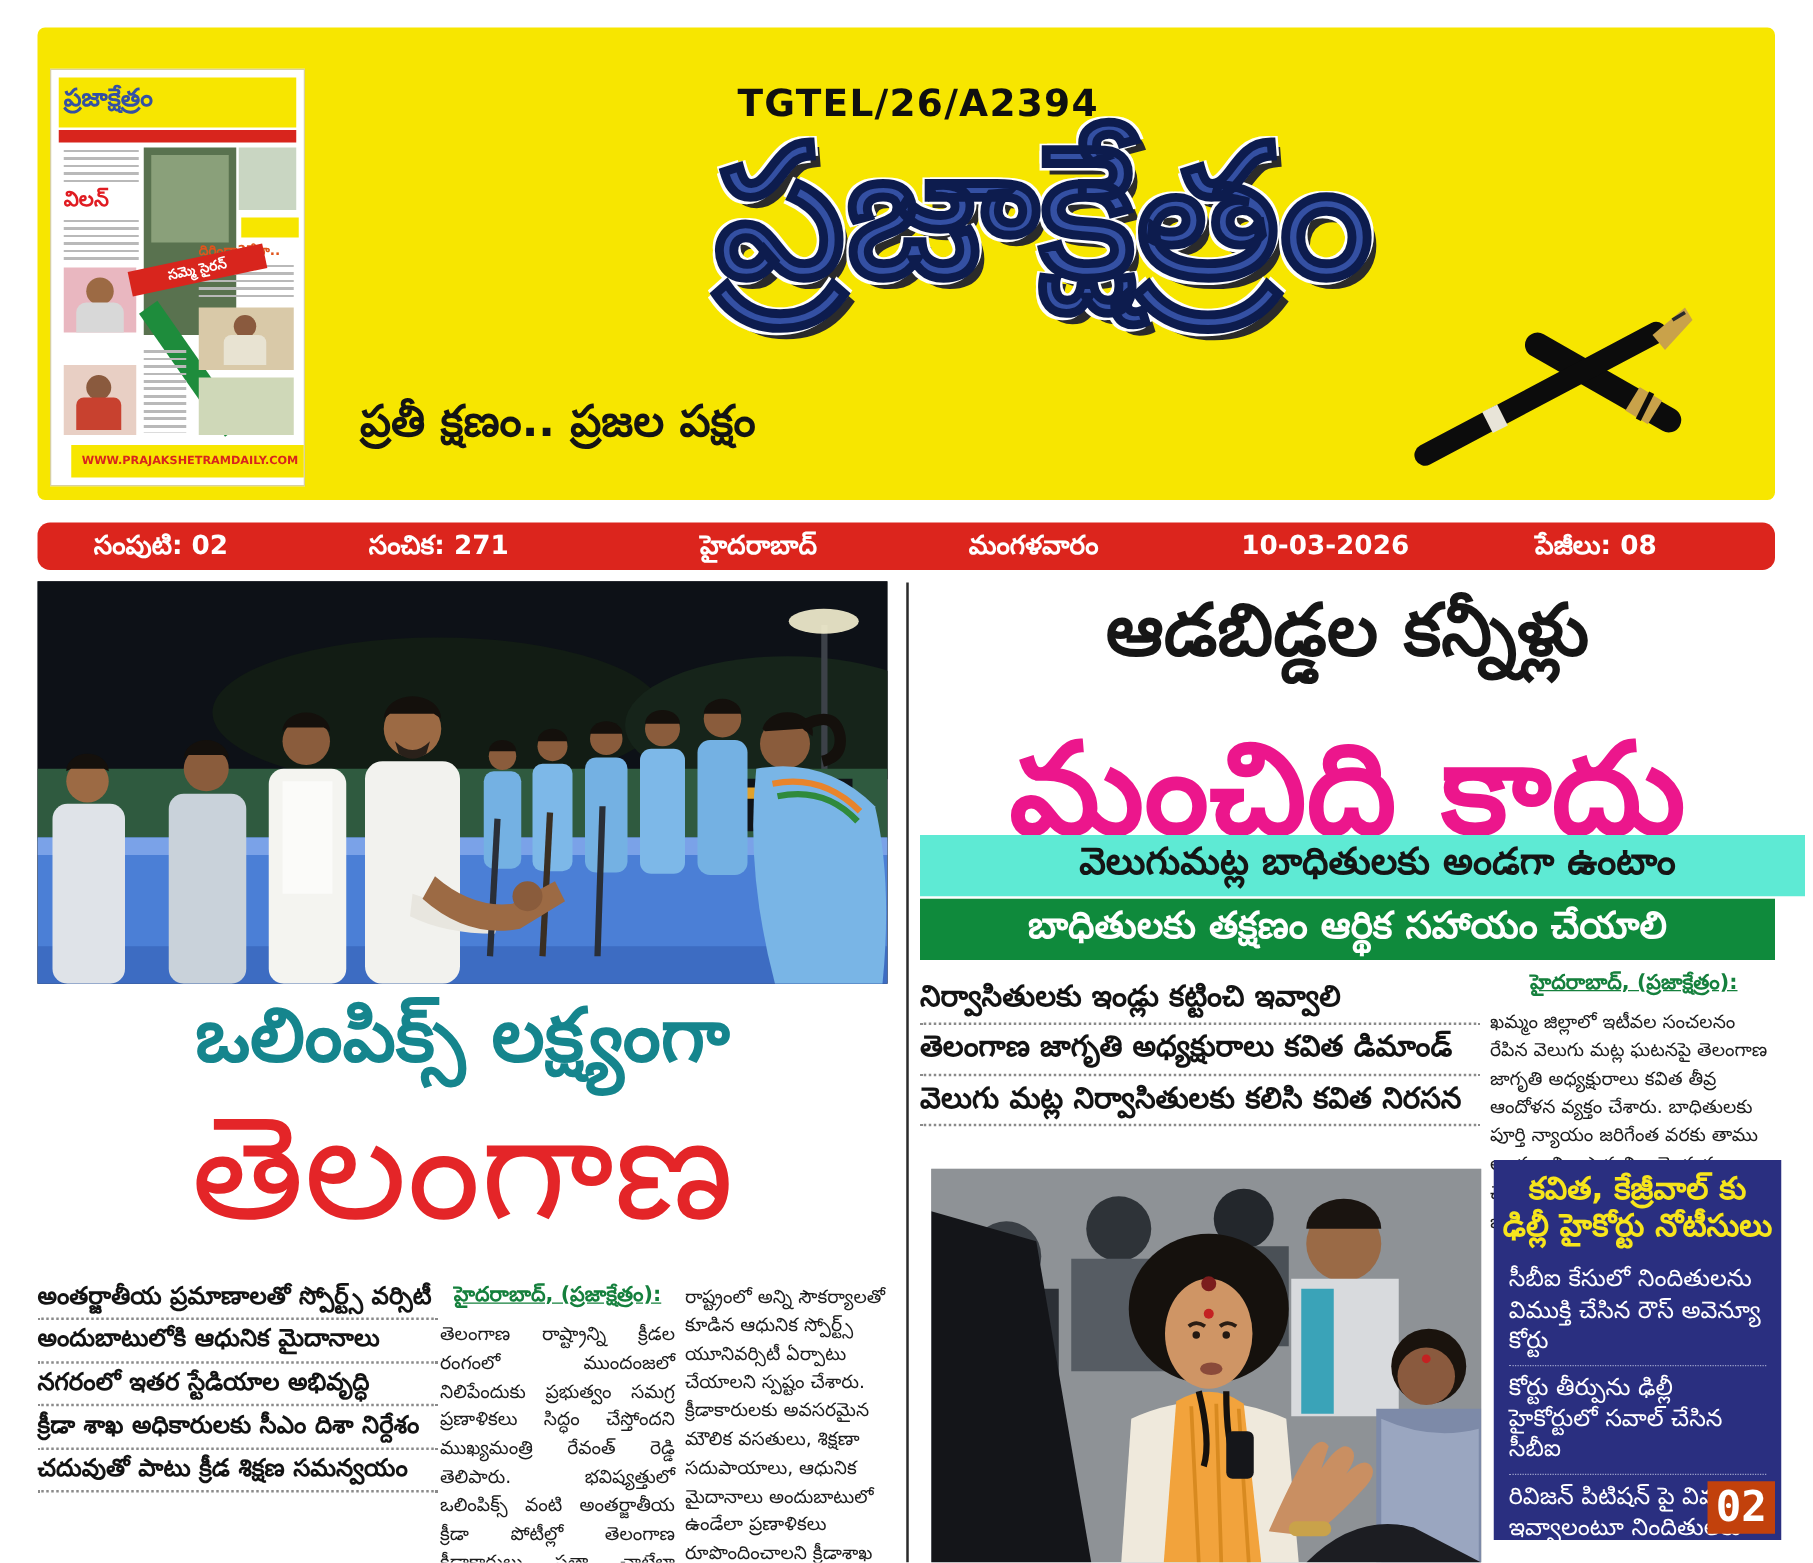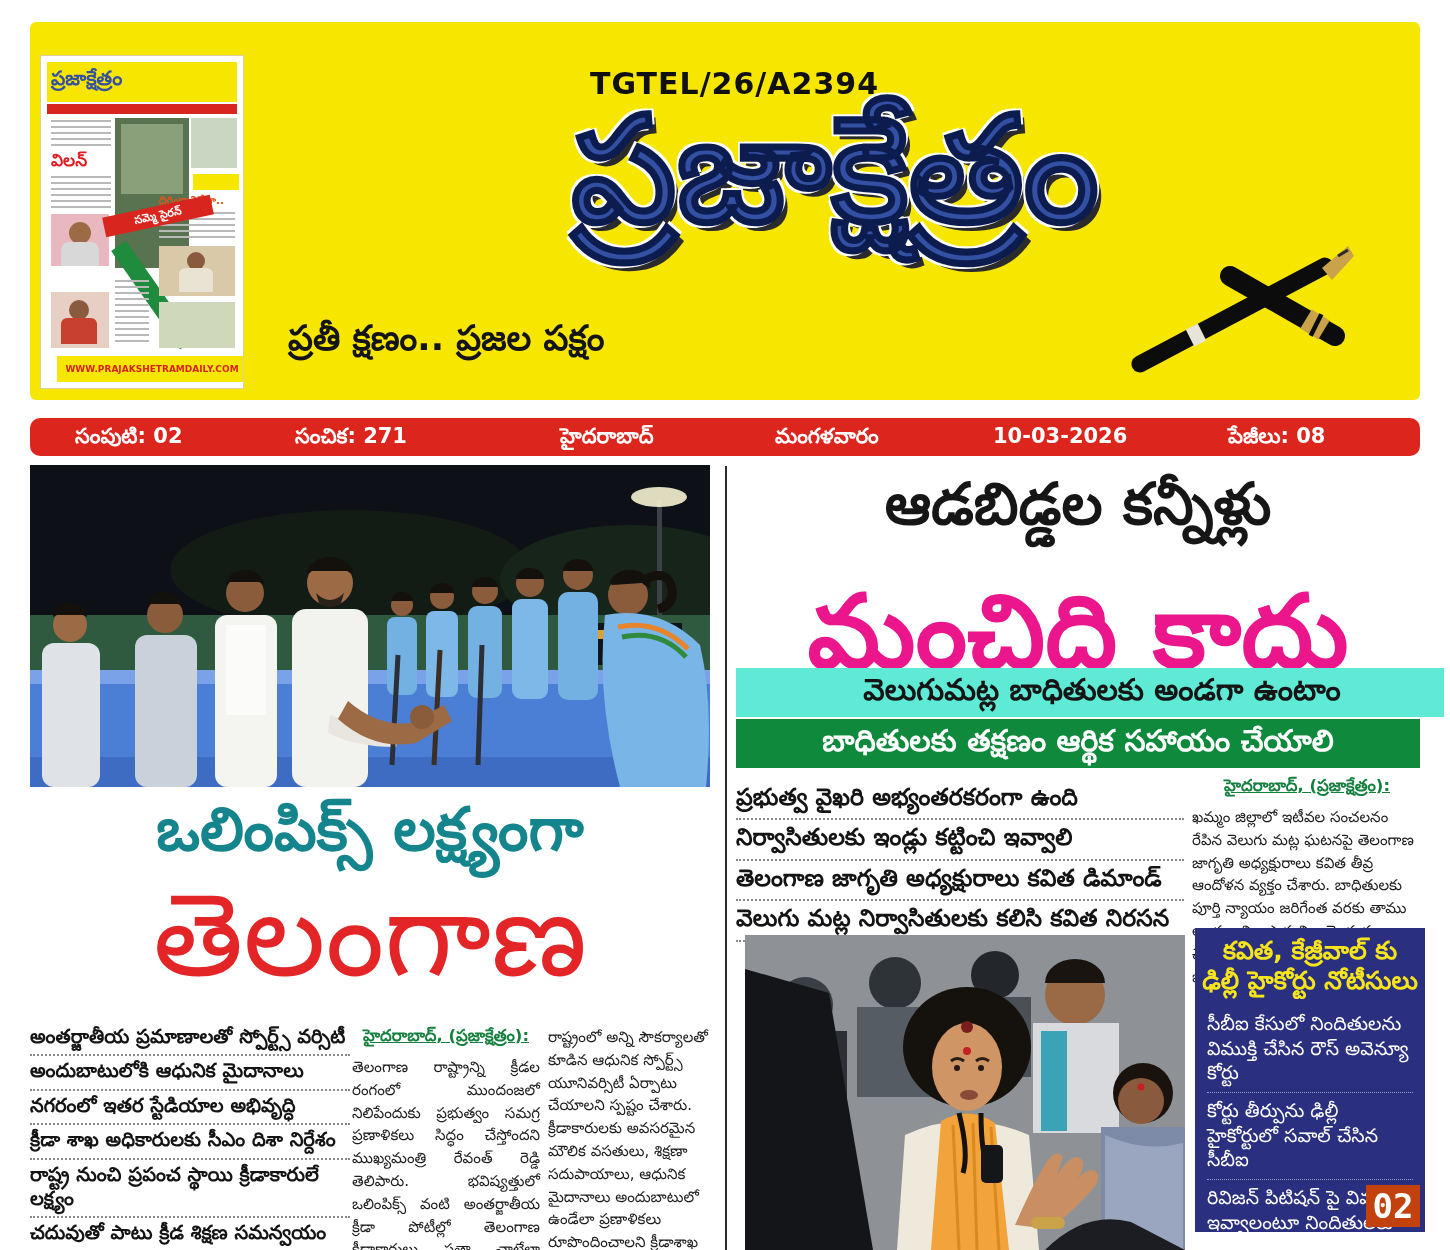--- a/index.html
+++ b/index.html
@@ -229,42 +229,40 @@
 </svg>
 
 <div class="abs l-kicker">ఒలింపిక్స్ లక్ష్యంగా</div>
 <div class="abs l-headline">తెలంగాణ</div>
 
 <div class="abs l-points">
   <div class="point-l">అంతర్జాతీయ ప్రమాణాలతో స్పోర్ట్స్ వర్సిటీ</div>
   <div class="point-l">అందుబాటులోకి ఆధునిక మైదానాలు</div>
   <div class="point-l">నగరంలో ఇతర స్టేడియాల అభివృద్ధి</div>
   <div class="point-l">క్రీడా శాఖ అధికారులకు సీఎం దిశా నిర్దేశం</div>
-  <div class="point-l">రాష్ట్ర నుంచి ప్రపంచ స్థాయి క్రీడాకారులే లక్ష్యం</div>
   <div class="point-l">చదువుతో పాటు క్రీడ శిక్షణ సమన్వయం</div>
 
 </div>
 
 <div class="abs l-col2">
   <div class="dateline">హైదరాబాద్, (ప్రజాక్షేత్రం):</div>
   <div class="newscol">తెలంగాణ రాష్ట్రాన్ని క్రీడల రంగంలో ముందంజలో నిలిపేందుకు ప్రభుత్వం సమగ్ర ప్రణాళికలు సిద్ధం చేస్తోందని ముఖ్యమంత్రి రేవంత్ రెడ్డి తెలిపారు. భవిష్యత్తులో ఒలింపిక్స్ వంటి అంతర్జాతీయ క్రీడా పోటీల్లో తెలంగాణ క్రీడాకారులు సత్తా చాటేలా ప్రత్యేకంగా శిక్షణా వ్యవస్థను ఏర్పాటు చేయాలని ఆయన అధికారులకు సూచించారు.</div>
 </div>
 
 <div class="abs l-col3">
   <span class="newscol">రాష్ట్రంలో అన్ని సౌకర్యాలతో కూడిన ఆధునిక స్పోర్ట్స్ యూనివర్సిటీ ఏర్పాటు చేయాలని స్పష్టం చేశారు. క్రీడాకారులకు అవసరమైన మౌలిక వసతులు, శిక్షణా సదుపాయాలు, ఆధునిక మైదానాలు అందుబాటులో ఉండేలా ప్రణాళికలు రూపొందించాలని క్రీడాశాఖ అధికారులకు ఆదేశించారు. ఈ మేరకు క్రీడాశాఖకు సంబంధించిన</span>
   
 </div>
 
 <div class="abs r-kicker">ఆడబిడ్డల కన్నీళ్లు</div>
 <div class="abs r-headline">మంచిది కాదు</div>
 <div class="abs strip strip-y">వెలుగుమట్ల బాధితులకు అండగా ఉంటాం</div>
 <div class="abs strip strip-g">బాధితులకు తక్షణం ఆర్థిక సహాయం చేయాలి</div>
 
 <div class="abs r-points">
-  <div class="point-r">ప్రభుత్వ వైఖరి అభ్యంతరకరంగా ఉంది</div>
   <div class="point-r">నిర్వాసితులకు ఇండ్లు కట్టించి ఇవ్వాలి</div>
   <div class="point-r">తెలంగాణ జాగృతి అధ్యక్షురాలు కవిత డిమాండ్</div>
   <div class="point-r">వెలుగు మట్ల నిర్వాసితులకు కలిసి కవిత నిరసన</div>
 </div>
 
 <div class="abs r-col">
   <div class="dateline">హైదరాబాద్, (ప్రజాక్షేత్రం):</div>
   <span class="newscol">ఖమ్మం జిల్లాలో ఇటీవల సంచలనం రేపిన వెలుగు మట్ల ఘటనపై తెలంగాణ జాగృతి అధ్యక్షురాలు కవిత తీవ్ర ఆందోళన వ్యక్తం చేశారు. బాధితులకు పూర్తి న్యాయం జరిగేంత వరకు తాము అండగా నిలుస్తామని ఆమె స్పష్టం చేశారు. సోమవారం ఆమె ఖమ్మం జిల్లాలో పర్యటించి</span>
   <span class="newscol more">..మిగతా 2లో</span>
 </div>

